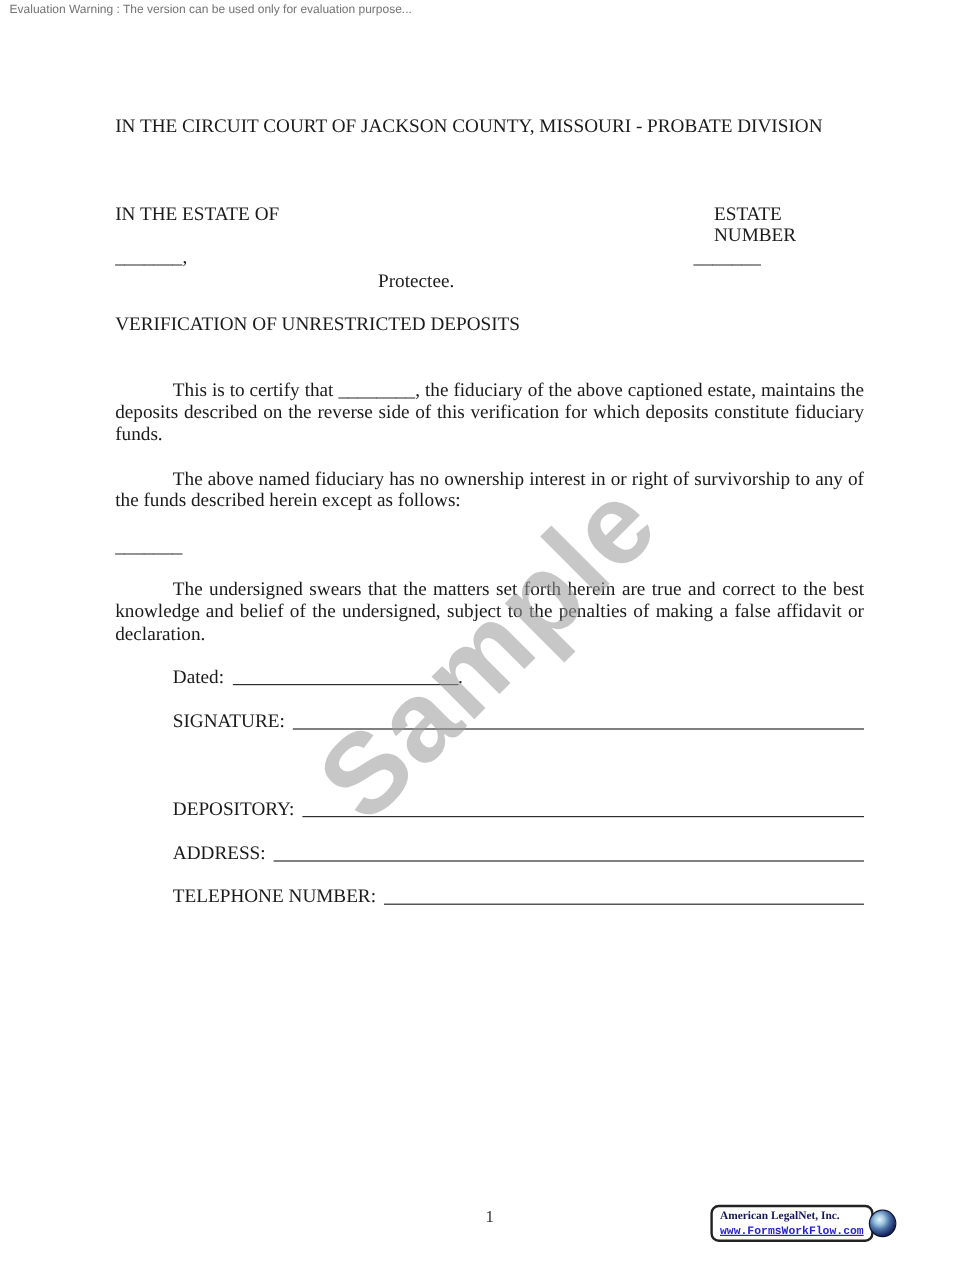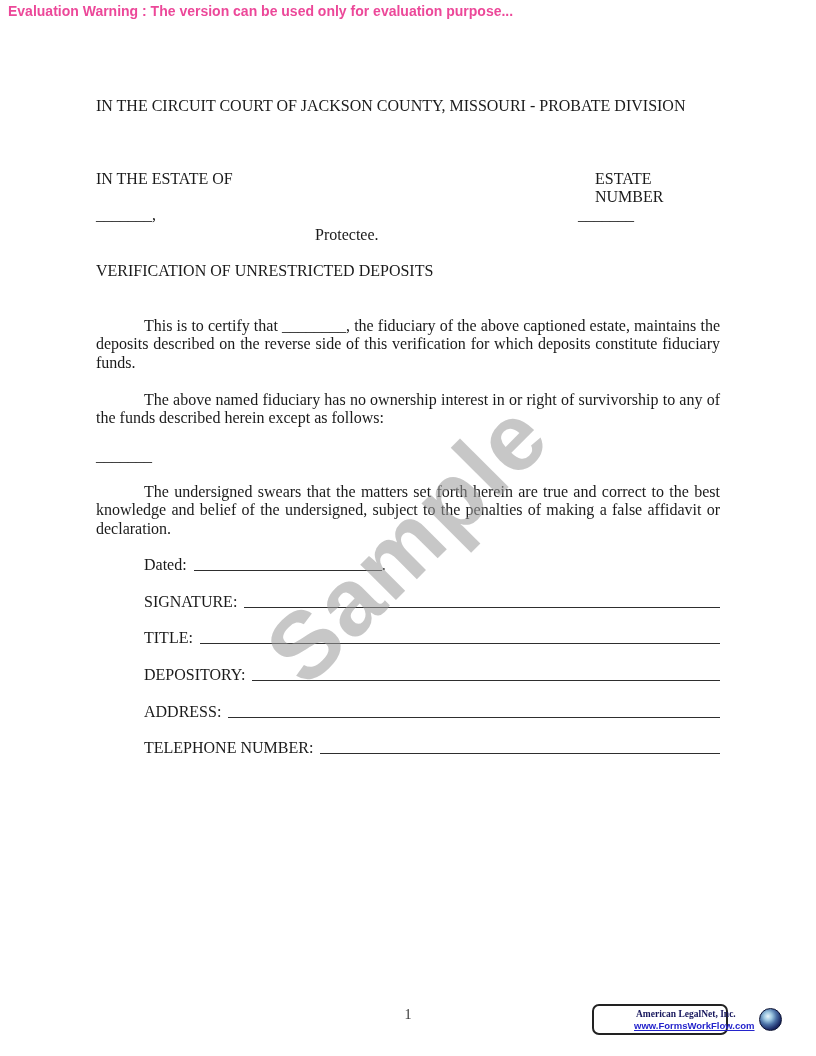--- a/index.html
+++ b/index.html
@@ -10,22 +10,22 @@
     margin:0 auto;
     background:#ffffff;
     font-family:"Liberation Serif", serif;
     font-size:16px;
     color:#1a1a1a;
     overflow:hidden;
   }
   .warning {
     position:absolute; left:8px; top:3px;
     font-family:"Liberation Sans", sans-serif;
-    font-size:14px; font-weight:bold;
-    color:#ec4899;
+    font-size:10px; font-weight:normal;
+    color:#737373;
   }
   .row { position:absolute; left:96px; right:96px; line-height:18.4px; }
   .center { text-align:left; }
   .para {
     position:absolute; left:96px; right:96px;
     text-align:justify; text-indent:48px;
     line-height:18.4px;
   }
   .abs-left { position:absolute; left:0; }
   .estate-number-pos { position:absolute; left:499px; }
@@ -63,28 +63,26 @@
     background:#fff;
     display:flex; align-items:center;
     padding:1px 3px 1px 6px; gap:4px;
     z-index:3;
   }
   .logo-text { flex:1; line-height:11px; }
   .logo-company {
     font-family:"Liberation Serif", serif;
     font-weight:bold; font-size:9.5px; color:#16165c;
     white-space:nowrap;
-    margin-left:36px;
   }
   .logo-site {
-    font-family:Liberation Sans, sans-serif;
+    font-family:Liberation Mono, monospace;
     font-weight:bold; font-size:9.5px; color:#2424cc;
     text-decoration:underline; white-space:nowrap;
     cursor:pointer;
-    margin-left:34px;
   }
   .globe {
     width:23px; height:23px; border-radius:50%;
     background:radial-gradient(circle at 38% 35%, #e8f4fb 0%, #9cc6e0 22%, #4a6fa5 45%, #1b2a66 70%, #0d1540 100%);
     border:1px solid #0a1030;
     flex:0 0 auto;
   }
 </style>
 </head>
 <body>
@@ -128,24 +126,20 @@
       <span class="lbl">Dated:</span>
       <span class="rule fixed"></span>
       <span>.</span>
     </div>
 
     <div class="field-row" style="top:593px">
       <span class="lbl">SIGNATURE:</span>
       <span class="rule"></span>
     </div>
 
-    <div class="field-row" style="top:629px">
-      <span class="lbl">TITLE:</span>
-      <span class="rule"></span>
-    </div>
 
     <div class="field-row" style="top:666px">
       <span class="lbl">DEPOSITORY:</span>
       <span class="rule"></span>
     </div>
 
     <div class="field-row" style="top:703px">
       <span class="lbl">ADDRESS:</span>
       <span class="rule"></span>
     </div>

